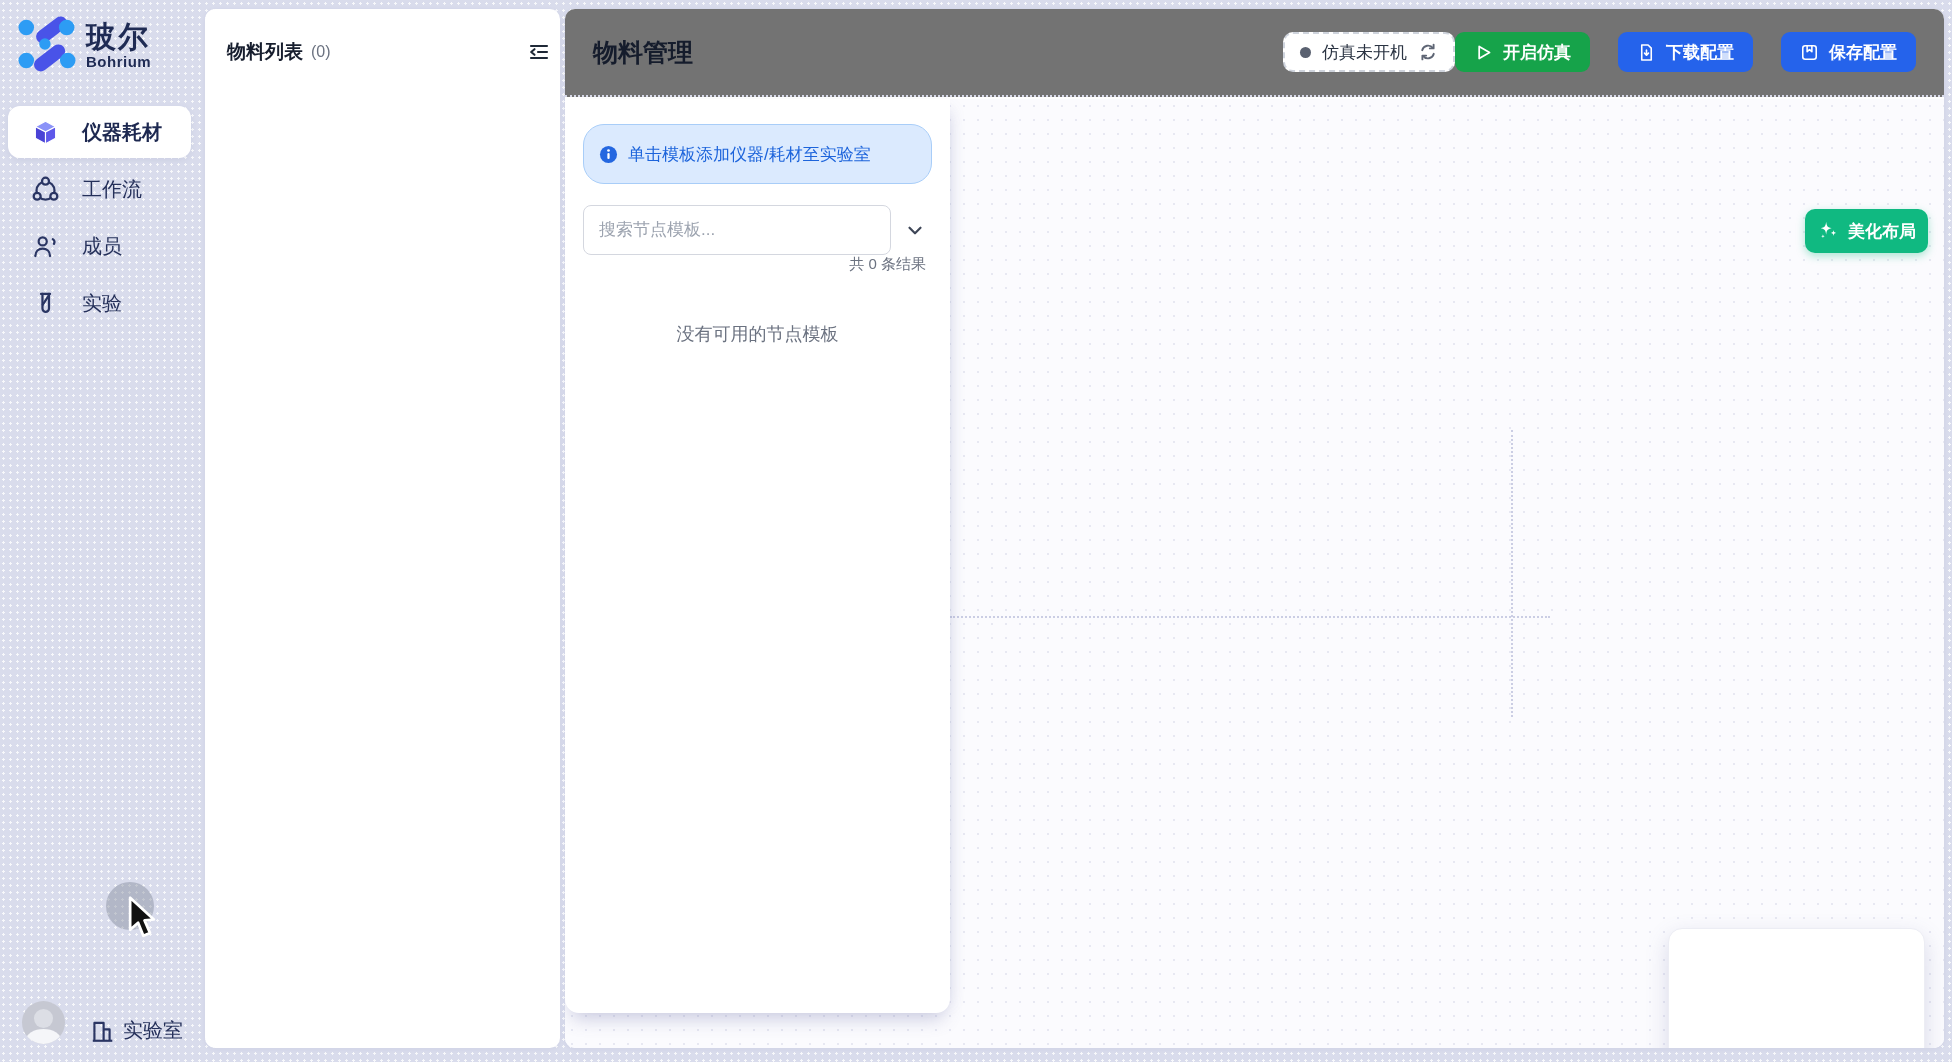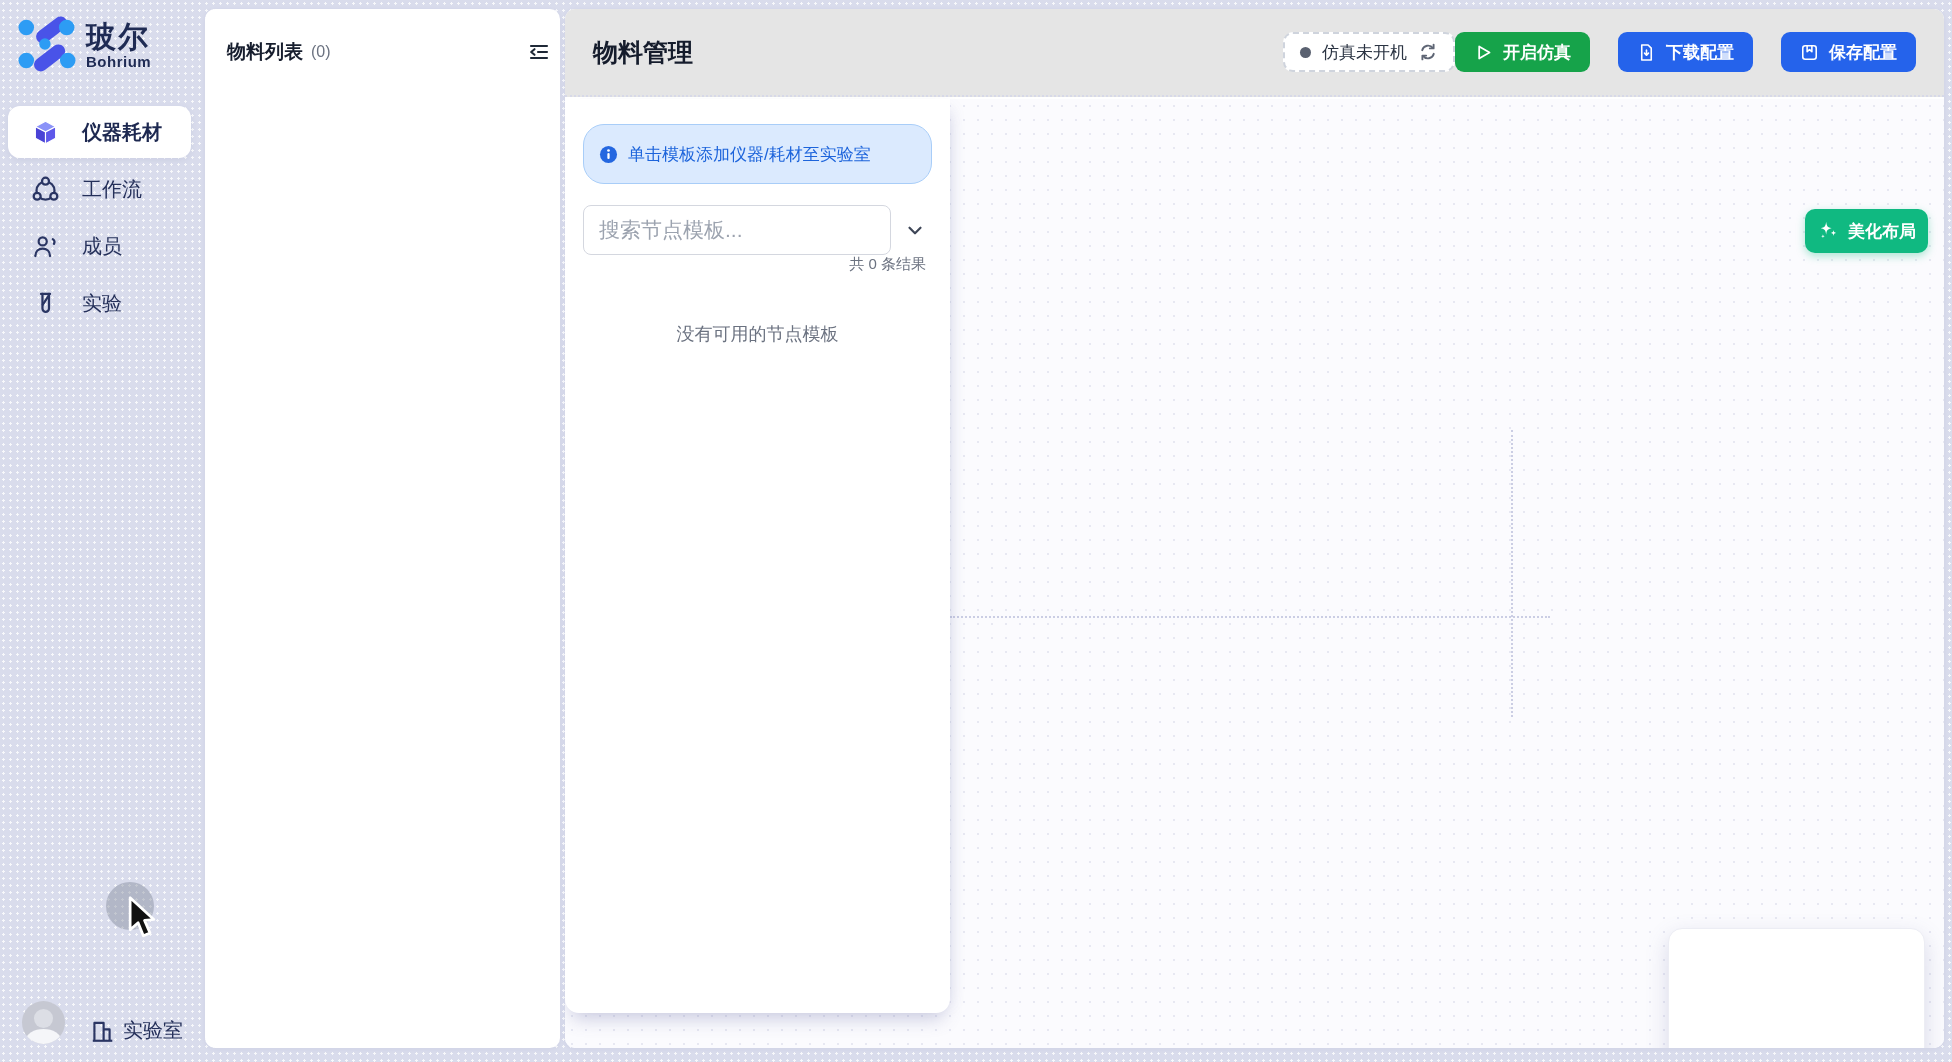--- a/index.html
+++ b/index.html
@@ -58,21 +58,21 @@
   .list-collapse{ margin-left:auto; width:26px; height:26px; display:flex; align-items:center;
     justify-content:center; cursor:pointer; }
 
   
   .main-card{
     position:absolute; left:565px; top:9px; width:1379px; height:1039px;
     background:#ffffff; border-radius:10px; overflow:hidden;
     box-shadow:0 1px 4px rgba(90,95,150,.08);
   }
   .main-head{ position:absolute; left:0; top:0; right:0; height:88px;
-    display:flex; align-items:center; padding:12px 28px; background:#e5e5e5; z-index:5;
+    display:flex; align-items:center; padding:12px 28px; background:#737373; z-index:5;
     border-bottom:2px dotted #d7d9e8; }
   .main-title{ font-size:25px; font-weight:700; color:#151c2c; }
   .head-actions{ margin-left:auto; display:flex; align-items:center; }
 
   .status-pill{ height:40px; display:inline-flex; align-items:center; gap:11px;
     border:2px dashed #cfd4dd; border-radius:10px; background:#fff; padding:0 15px; cursor:default; }
   .status-dot{ width:11px; height:11px; border-radius:50%; background:#5a6170; }
   .status-label{ font-size:17px; color:#2a3342; font-weight:500; }
   .refresh-btn{ width:20px; height:20px; display:flex; cursor:pointer; }
 
@@ -95,21 +95,21 @@
     position:absolute; left:0; top:0; width:385px; height:914px; background:#ffffff;
     border-radius:0 0 14px 14px;
     box-shadow:0 12px 18px -6px rgba(95,100,160,.30), 10px 0 16px -10px rgba(95,100,160,.15);
     padding:25px 18px 0 18px;
   }
   .tpl-hint{ height:60px; background:#dbeafe; border:1.5px solid #a8cdf8; border-radius:21px;
     display:flex; align-items:center; gap:10px; padding:0 15px; }
   .tpl-hint-text{ font-size:17px; color:#1d64db; }
   .tpl-search-row{ margin-top:21px; display:flex; align-items:center; }
   .tpl-search{ width:308px; height:50px; border:1.5px solid #d4d7df; border-radius:8px;
-    padding:0 15px; font-size:21px; color:#111827; outline:none; background:#fff; font-family:inherit; }
+    padding:0 15px; font-size:17px; color:#111827; outline:none; background:#fff; font-family:inherit; }
   .tpl-search::placeholder{ color:#9ca3af; }
   .tpl-chevron{ margin-left:auto; margin-right:4px; width:26px; height:26px; display:flex;
     align-items:center; justify-content:center; cursor:pointer; }
   .tpl-count{ margin-top:0; padding-right:6px; text-align:right; font-size:15px; color:#6b7280; }
   .tpl-empty{ margin-top:48px; text-align:center; font-size:18px; color:#6b7280; }
 
   
   .beautify-btn{ position:absolute; top:110px; right:16px; height:44px; background:#10b981;
     border:none; border-radius:10px; color:#fff; font-size:17px; font-weight:600;
     display:inline-flex; align-items:center; gap:9px; padding:0 12px; cursor:pointer;

